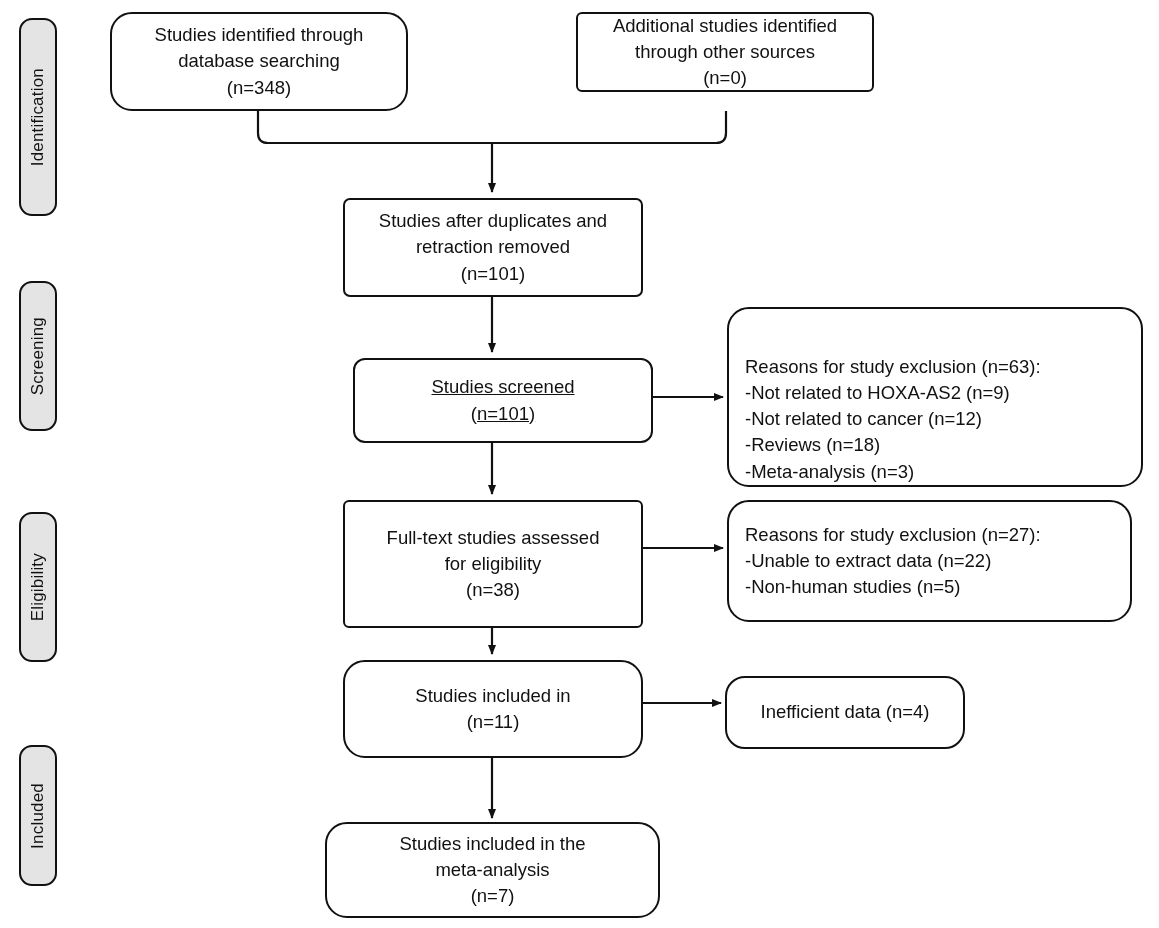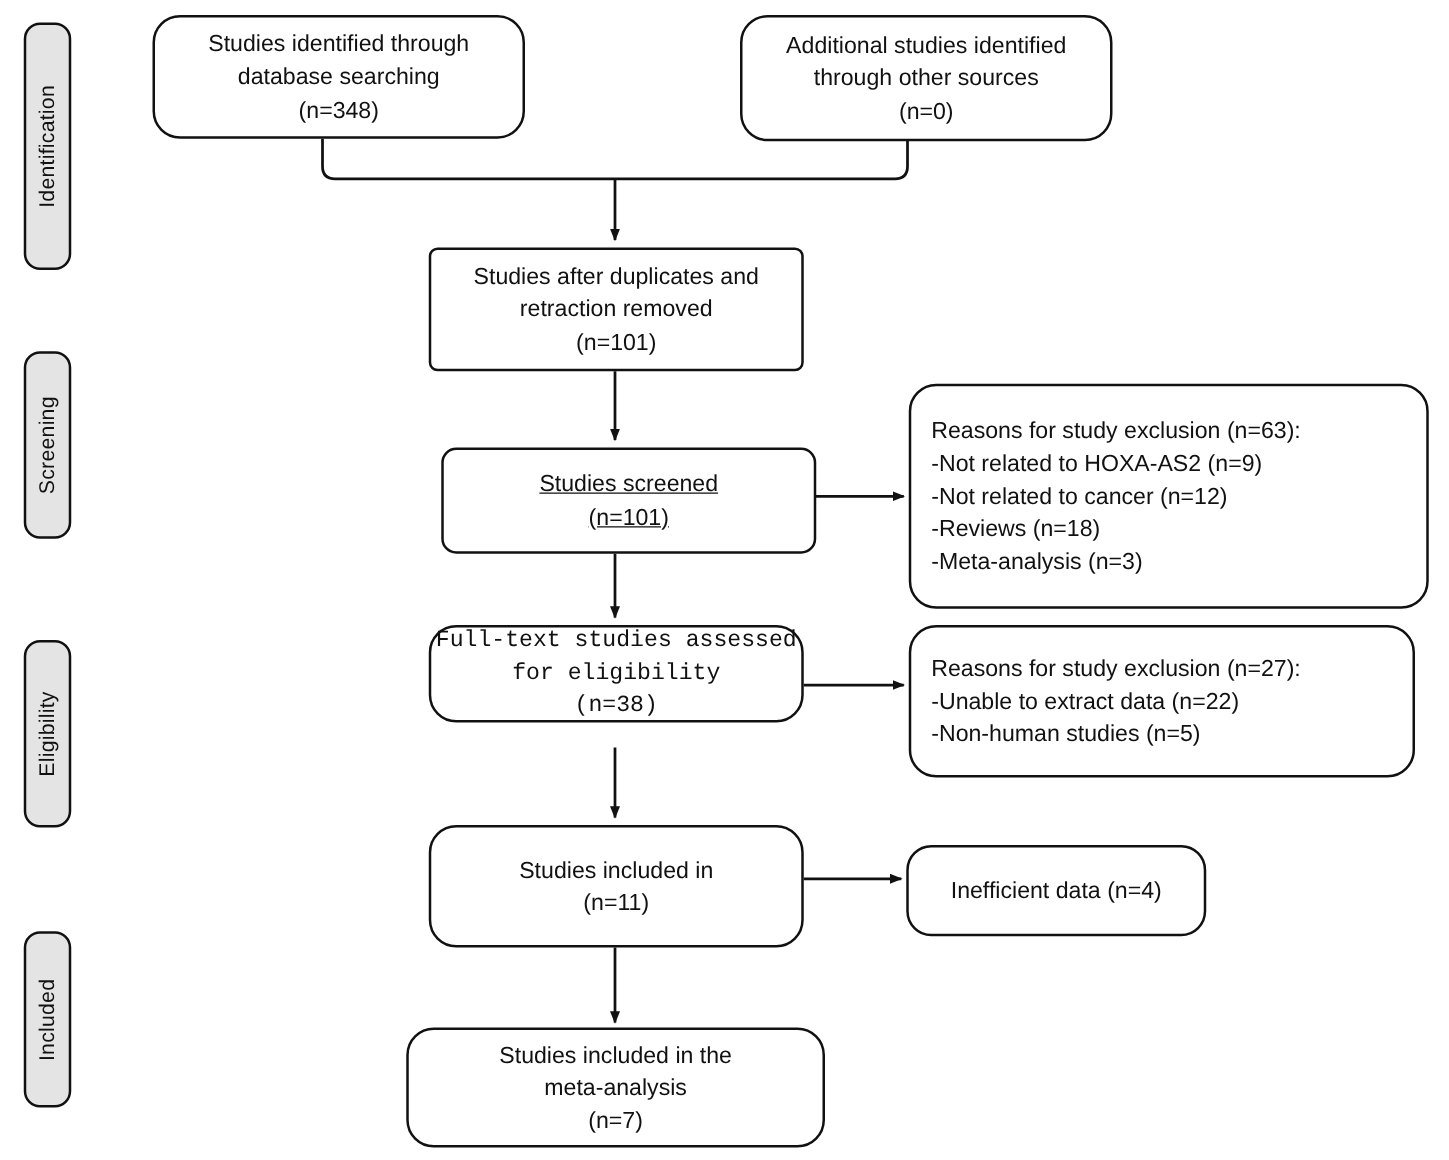--- a/index.html
+++ b/index.html
@@ -104,52 +104,52 @@
   </div>
 
   <div class="stage" style="left:19px; top:512px; width:38px; height:150px;">
     <span>Eligibility</span>
   </div>
 
   <div class="stage" style="left:19px; top:745px; width:38px; height:141px;">
     <span>Included</span>
   </div>
 
-  <div class="node" style="left:110px; top:12px; width:298px; height:99px; border-radius:22px;margin-left:12px;">
+  <div class="node" style="left:110px; top:12px; width:298px; height:99px; border-radius:22px;">
     <span class="line">Studies identified through</span>
     <span class="line">database searching</span>
     <span class="line">(n=348)</span>
   </div>
 
-  <div class="node" style="left:576px; top:12px; width:298px; height:101px; border-radius:22px;margin-left:16px;">
+  <div class="node" style="left:576px; top:12px; width:298px; height:80px; border-radius:6px;">
     <span class="line">Additional studies identified</span>
     <span class="line">through other sources</span>
     <span class="line">(n=0)</span>
   </div>
 
   <div class="node" style="left:343px; top:198px; width:300px; height:99px; border-radius:7px;">
     <span class="line">Studies after duplicates and</span>
     <span class="line">retraction removed</span>
     <span class="line">(n=101)</span>
   </div>
 
   <div class="node" style="left:353px; top:358px; width:300px; height:85px; border-radius:12px;text-decoration:underline;">
     <span class="line">Studies screened</span>
     <span class="line">(n=101)</span>
   </div>
 
-  <div class="node left-align" style="left:727px; top:307px; width:416px; height:180px; border-radius:22px;">
+  <div class="node left-align" style="left:727px; top:307px; width:416px; height:180px; border-radius:22px;justify-content:flex-end;">
     <span class="line">Reasons for study exclusion (n=63):</span>
     <span class="line">-Not related to HOXA-AS2 (n=9)</span>
     <span class="line">-Not related to cancer (n=12)</span>
     <span class="line">-Reviews (n=18)</span>
     <span class="line">-Meta-analysis (n=3)</span>
   </div>
 
-  <div class="node" style="left:343px; top:500px; width:300px; height:78px; border-radius:22px;font-family:Liberation Mono, monospace;">
+  <div class="node" style="left:343px; top:500px; width:300px; height:128px; border-radius:6px;">
     <span class="line">Full-text studies assessed</span>
     <span class="line">for eligibility</span>
     <span class="line">(n=38)</span>
   </div>
 
   <div class="node left-align" style="left:727px; top:500px; width:405px; height:122px; border-radius:22px;">
     <span class="line">Reasons for study exclusion (n=27):</span>
     <span class="line">-Unable to extract data (n=22)</span>
     <span class="line">-Non-human studies (n=5)</span>
   </div>

